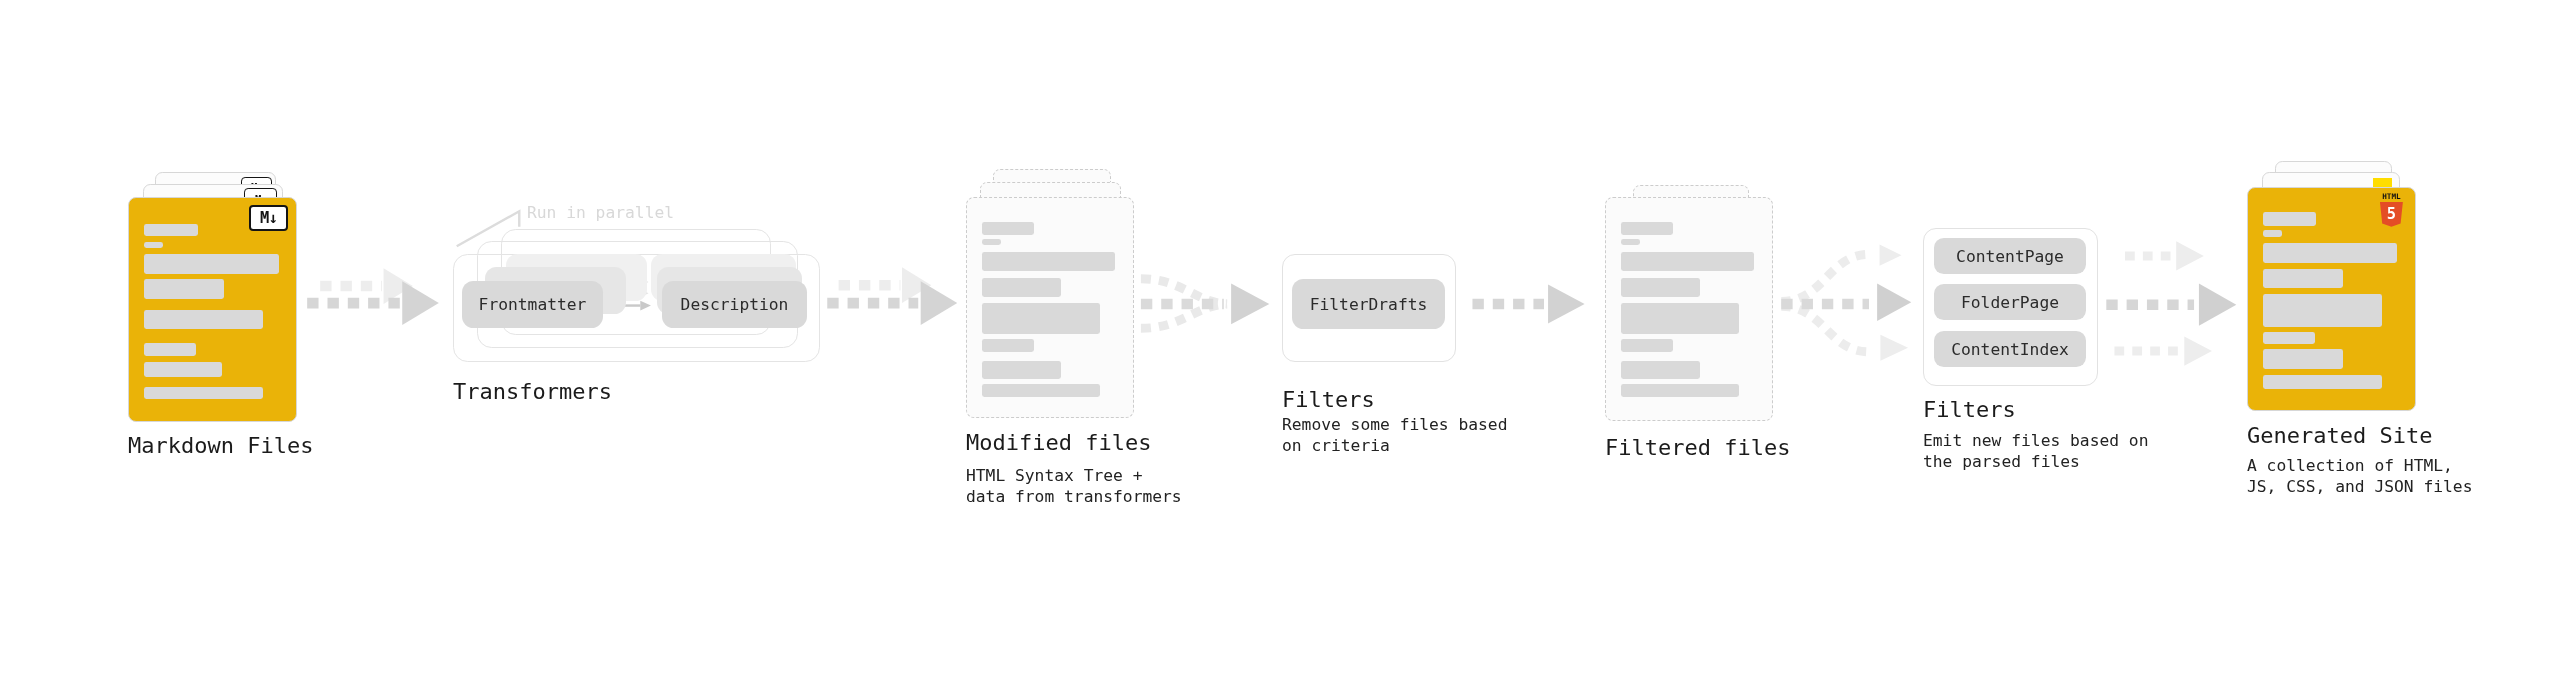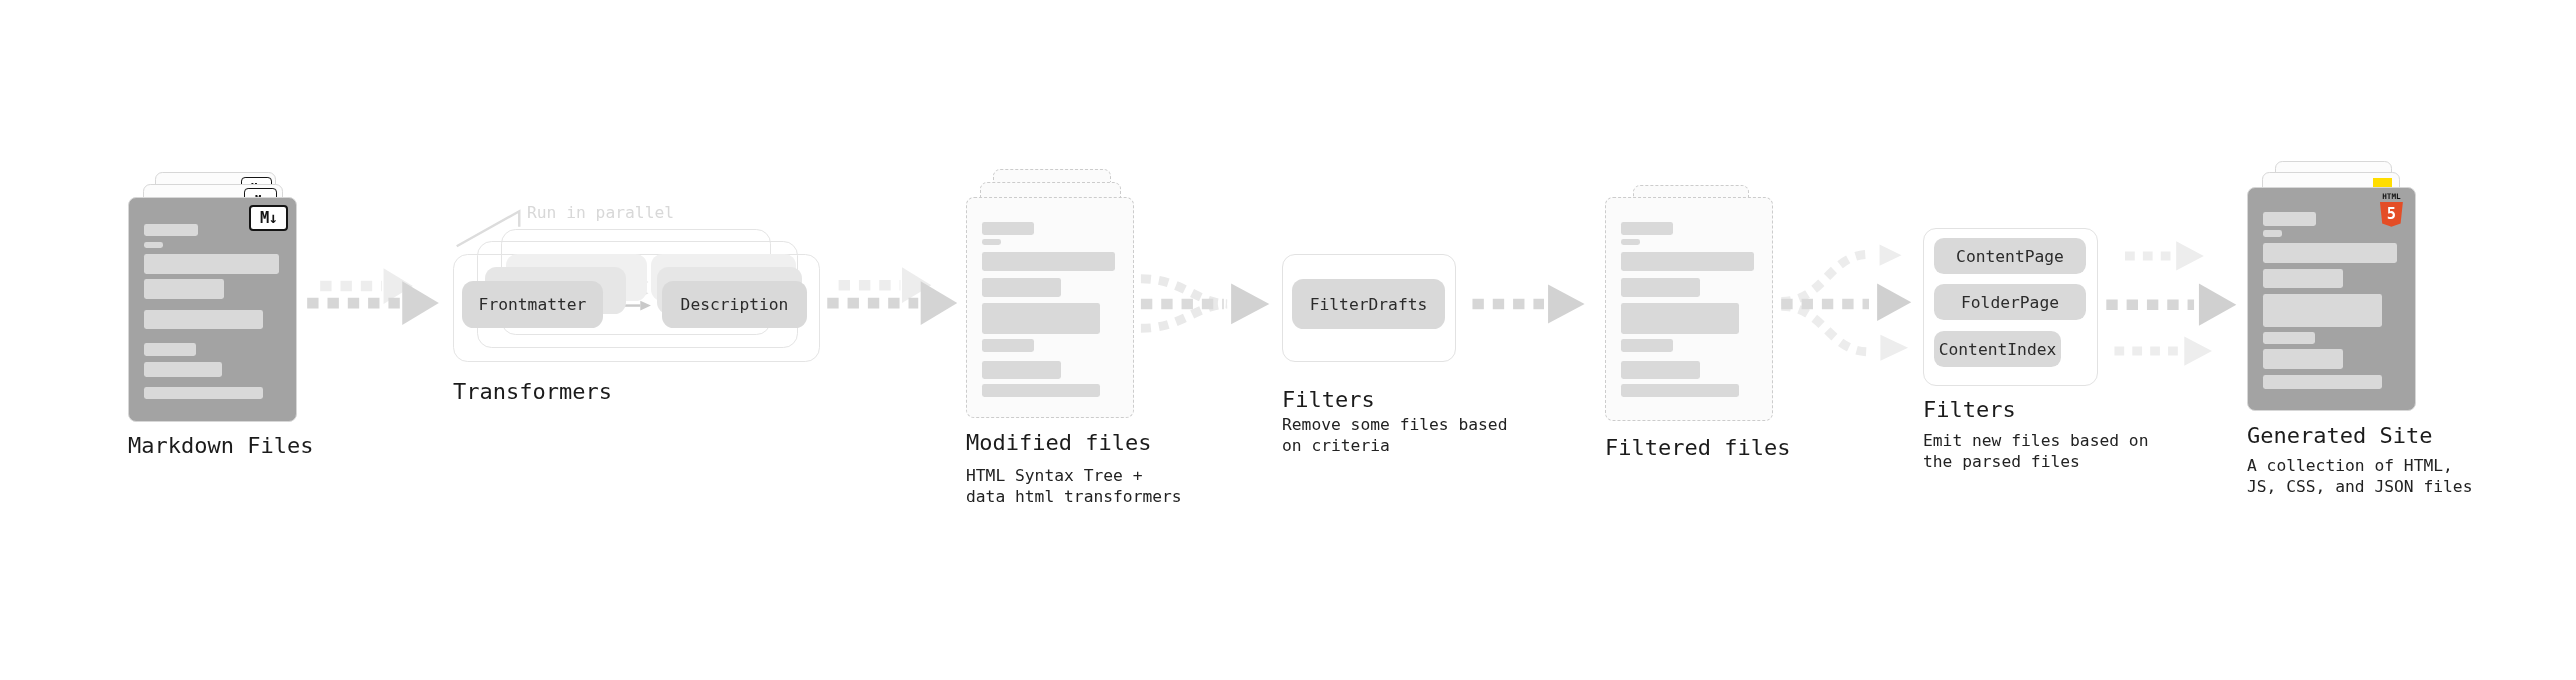--- a/index.html
+++ b/index.html
@@ -6,21 +6,21 @@
   #canvas{
     position:relative;
     width:2576px;height:681px;
     background:#ffffff;
     font-family:"DejaVu Sans Mono","Liberation Mono",monospace;
     overflow:hidden;
     color:#1c1c1c;
   }
   
   .doc{
-    position:absolute;background:#a3a3a3;
+    position:absolute;background:#eab308;
     border:1.6px solid #d7d7d7;border-radius:8.1px;
   }
   .sheet{
     position:absolute;background:#fcfcfc;
     border:1.6px solid #d7d7d7;border-radius:7.3px;
   }
   .doc.dashed,.sheet.dashed{border-style:dashed;border-color:#cccccc;background:#fbfbfb;}
   .bar{position:absolute;background:#d9d9d9;border-radius:2.4px;}
   
   .md-badge{
@@ -179,21 +179,21 @@
       <div class="bar" style="left: 15.4px; top: 54px; width: 133px; height: 18.7px;"></div>
       <div class="bar" style="left: 15.4px; top: 80px; width: 79px; height: 18.7px;"></div>
       <div class="bar" style="left: 15.4px; top: 105px; width: 118px; height: 31px;"></div>
       <div class="bar" style="left: 15.4px; top: 141px; width: 52px; height: 13px;"></div>
       <div class="bar" style="left: 15.4px; top: 163px; width: 79px; height: 18px;"></div>
       <div class="bar" style="left: 15.4px; top: 186px; width: 118px; height: 13px;"></div>
     </div>
   <div class="title" style="left:966px;top:429px;">Modified files</div>
   <div class="desc" style="left:966px;top:465px;">
     <div class="line">HTML Syntax Tree +</div>
-    <div class="line">data html transformers</div>
+    <div class="line">data from transformers</div>
   </div>
 
   <div class="filterbox" style="left:1282px;top:254px;width:172px;height:106px;"></div>
   <div class="pill" style="left:1292px;top:279px;width:153px;height:50px;">FilterDrafts</div>
   <div class="title" style="left:1282px;top:378px;margin-top:8px;">Filters</div>
   <div class="desc" style="left:1282px;top:414px;">
     <div class="line">Remove some files based</div>
     <div class="line">on criteria</div>
   </div>
 
@@ -206,21 +206,21 @@
       <div class="bar" style="left: 15.4px; top: 105px; width: 118px; height: 31px;"></div>
       <div class="bar" style="left: 15.4px; top: 141px; width: 52px; height: 13px;"></div>
       <div class="bar" style="left: 15.4px; top: 163px; width: 79px; height: 18px;"></div>
       <div class="bar" style="left: 15.4px; top: 186px; width: 118px; height: 13px;"></div>
     </div>
   <div class="title" style="left:1605px;top:434px;">Filtered files</div>
 
   <div class="filterbox" style="left:1923px;top:228px;width:173px;height:156px;"></div>
   <div class="pill" style="left:1934px;top:238px;width:152px;height:36px;border-radius:9.8px;">ContentPage</div>
   <div class="pill" style="left:1934px;top:284px;width:152px;height:36px;border-radius:9.8px;">FolderPage</div>
-  <div class="pill" style="left:1934px;top:331px;width:127px;height:36px;border-radius:9.8px;">ContentIndex</div>
+  <div class="pill" style="left:1934px;top:331px;width:152px;height:36px;border-radius:9.8px;">ContentIndex</div>
   <div class="title" style="left:1923px;top:396px;">Filters</div>
   <div class="desc" style="left:1923px;top:430px;">
     <div class="line">Emit new files based on</div>
     <div class="line">the parsed files</div>
   </div>
 
   <div class="sheet" style="left:2275px;top:161px;width:115px;height:26px;"></div>
   <div class="css-badge" style="left:2365px;top:163px;">
     <div class="txt">CSS</div>
     <div class="ul"></div>

